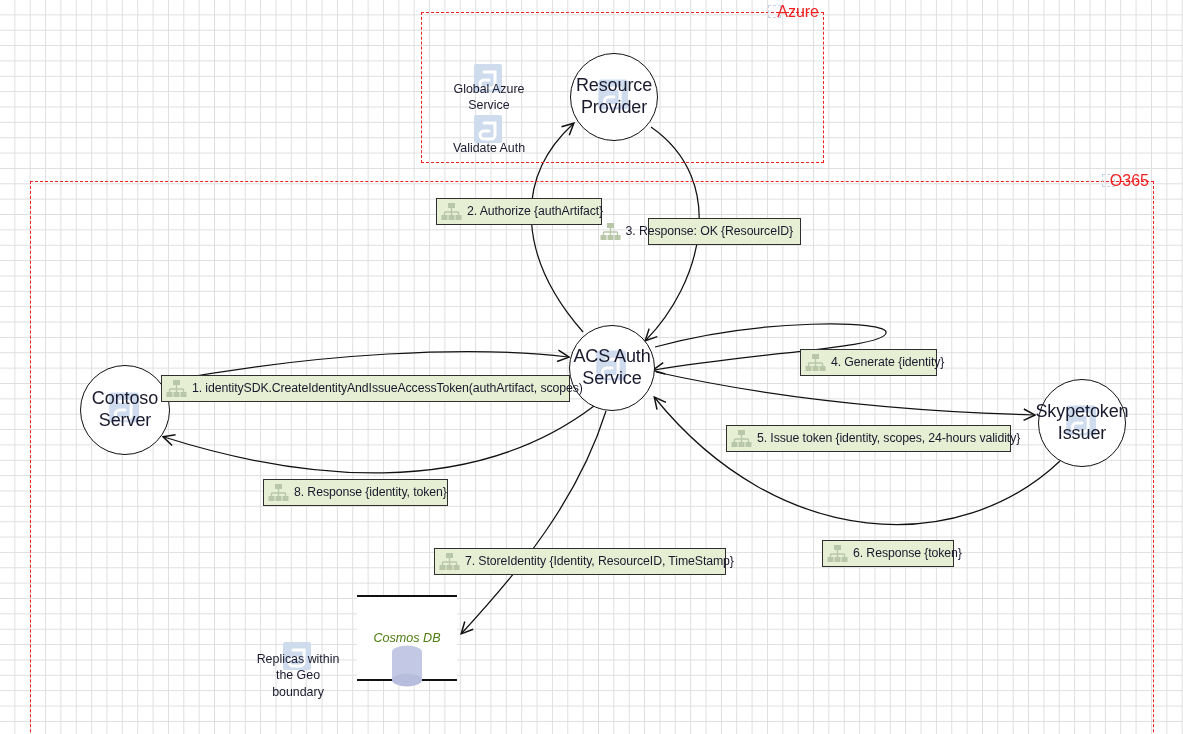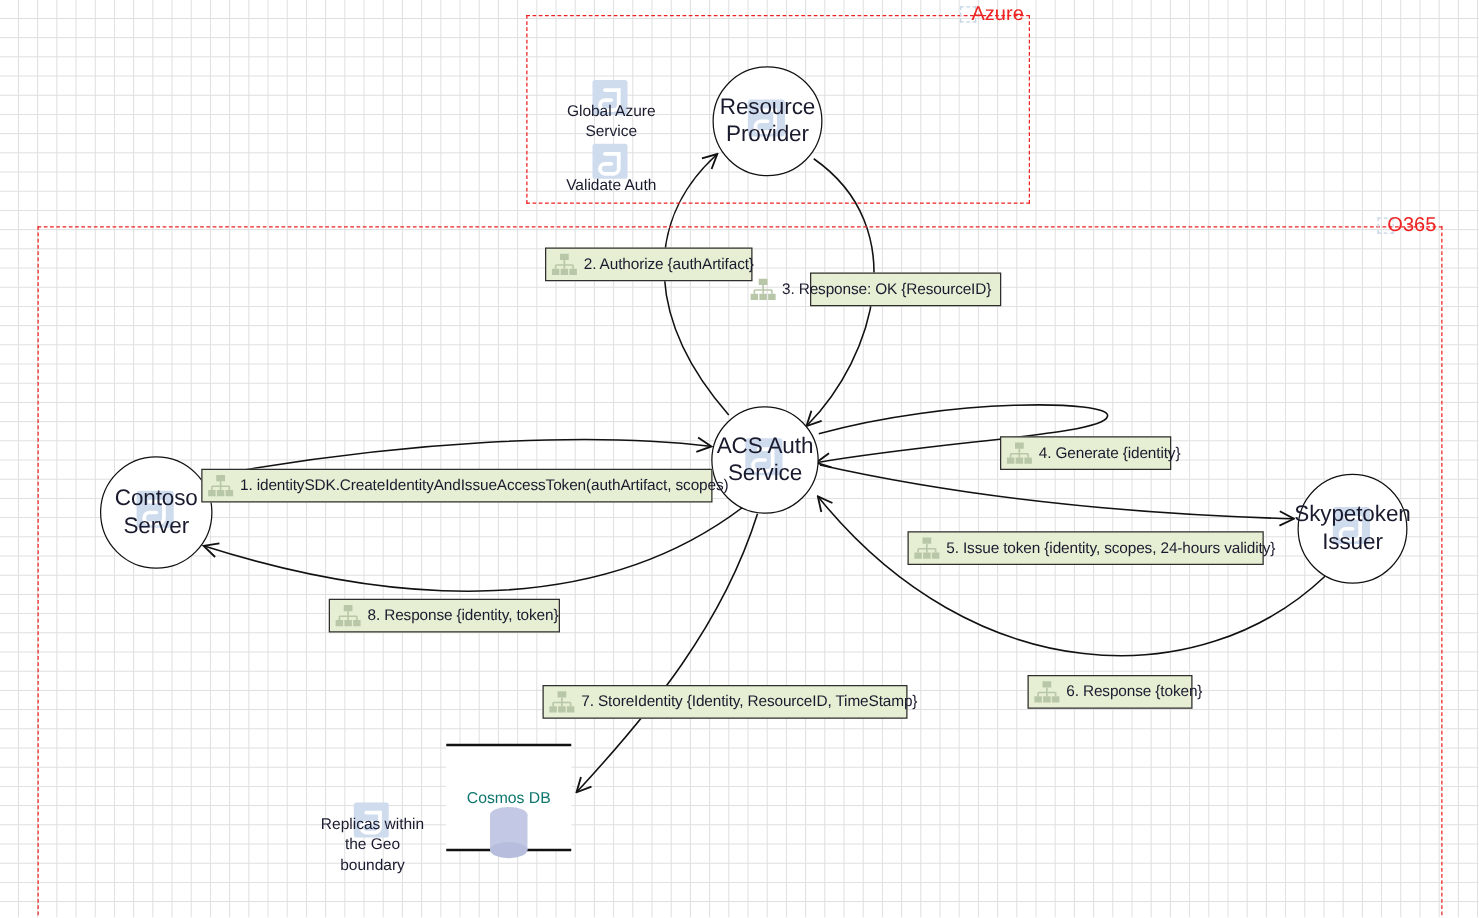--- a/index.html
+++ b/index.html
@@ -98,22 +98,23 @@
     box-sizing: border-box;
     display: flex;
     align-items: center;
     justify-content: center;
     z-index: 5;
   }
   #cosmos-db .node-label {
     position: relative;
     z-index: 2;
     font-size: 12.6px;
-    color: #0f766e;
+    color: #4d7c0f;
     text-align: left;
+    font-style: italic;
   }
   #cosmos-db .wm-db {
     position: absolute;
     left: 50%;
     top: 56%;
     transform: translateX(-50%);
     width: 34px;
     height: 48px;
     z-index: 1;
   }

